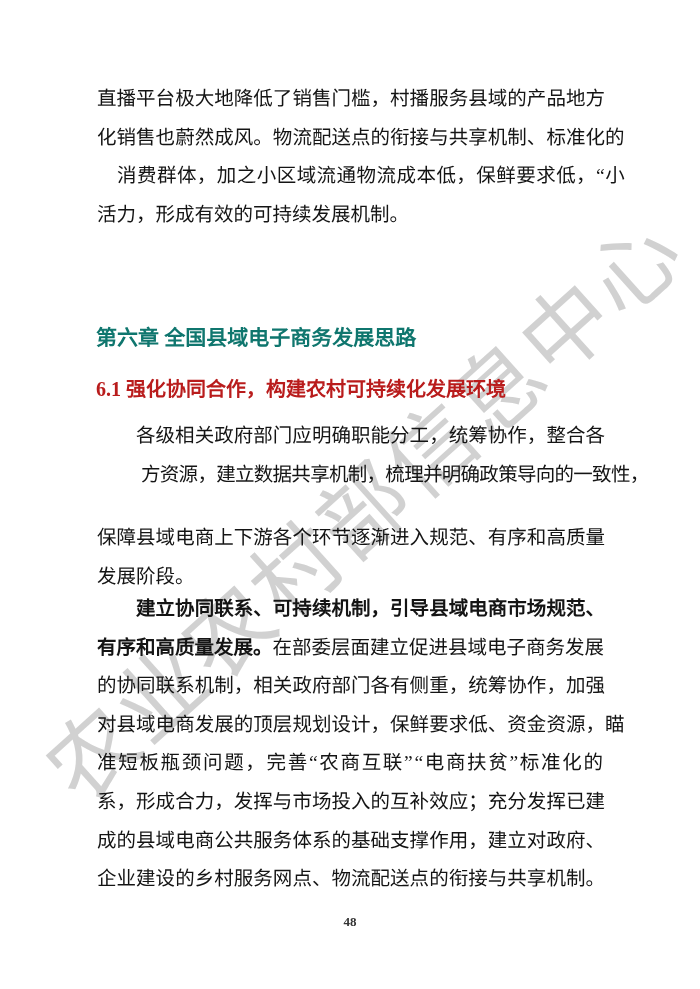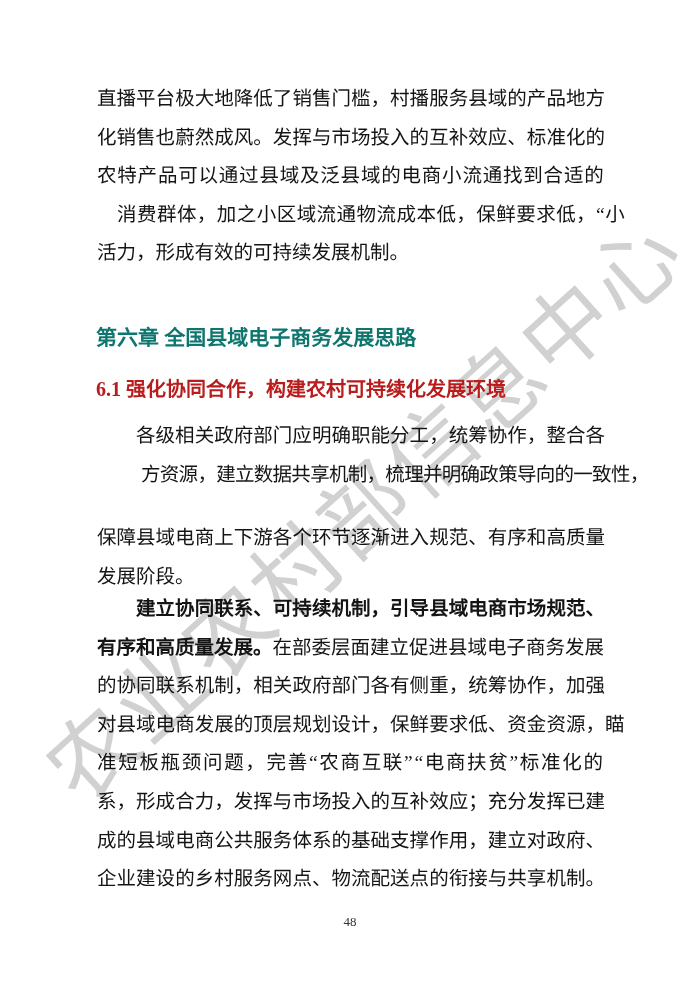--- a/index.html
+++ b/index.html
@@ -68,38 +68,38 @@
   }
   .page-number {
     position: absolute;
     left: 0;
     top: 914px;
     width: 700px;
     text-align: center;
     font-size: 13px;
     color: #333333;
     font-family: "Liberation Serif", "DejaVu Serif", serif;
+    font-weight: bold;
   }
   #para1 { top: 80px; }
   #para2 { top: 417px; }
   #para3 { top: 570px; }
 </style>
 </head>
 <body>
 
 <div class="page">
 
   <div class="watermark">农业农村部信息中心</div>
 
   <div class="textlayer">
 
     <div class="para" id="para1">
       <div class="line jline" style="letter-spacing: 0.0384615px;"><span>直播平台极大地降低了销售门槛，村播服务县域的产品地方</span></div>
-      <div class="line jline" style="letter-spacing: 0.0384615px;"><span>化销售也蔚然成风。发挥与市场投入的互补效应、标准化的</span></div>
-      <div class="line jline" style="letter-spacing: 0.8px;"><span>农特产品可以通过县域及泛县域的电商小流通找到合适的</span></div>
+      <div class="line jline" style="letter-spacing: 0.0384615px;"><span>化销售也蔚然成风。物流配送点的衔接与共享机制、标准化的</span></div>
       <div class="line jline" style="letter-spacing: 0.461538px; margin-left: 20px;"><span>消费群体，加之小区域流通物流成本低，保鲜要求低，“小</span></div>
       <div class="line"><span>活力，形成有效的可持续发展机制。</span></div>
     </div>
 
     <div class="chapter-heading">第六章 全国县域电子商务发展思路</div>
 
     <div class="section-heading">6.1 强化协同合作，构建农村可持续化发展环境</div>
 
     <div class="para" id="para2">
       <div class="line jline" style="letter-spacing: 0.0416667px;"><span class="indent-spacer"></span><span>各级相关政府部门应明确职能分工，统筹协作，整合各</span></div>

